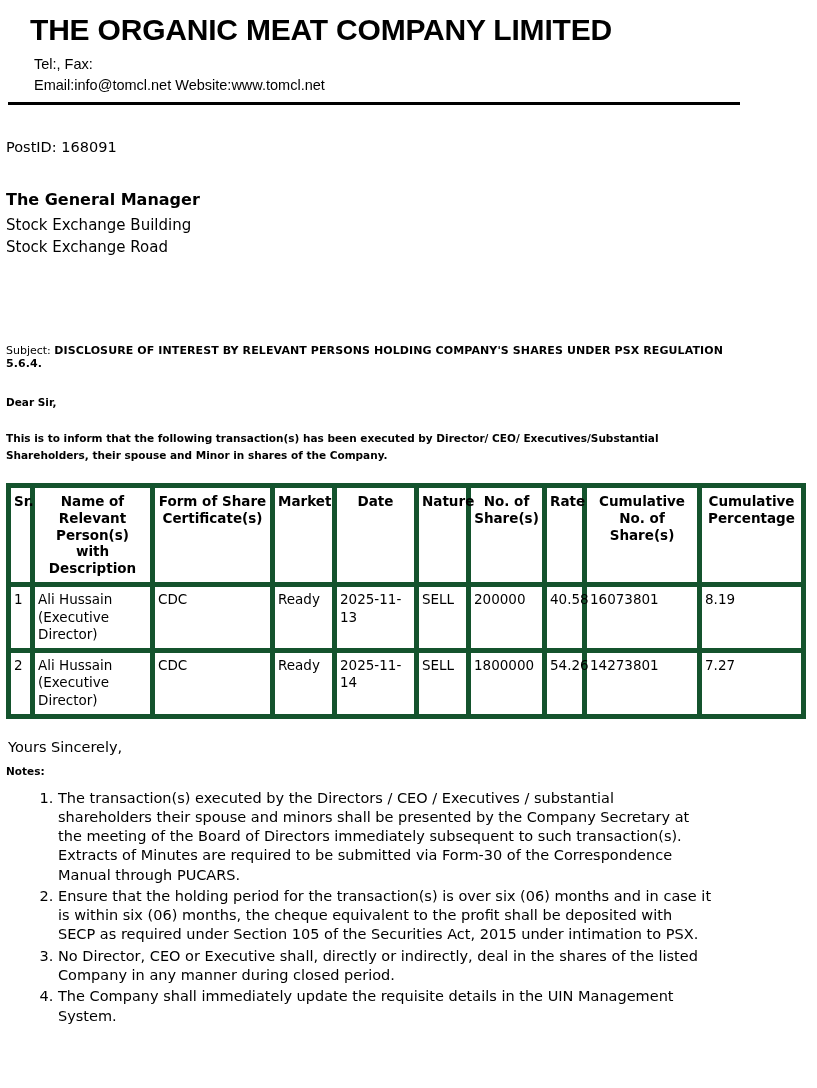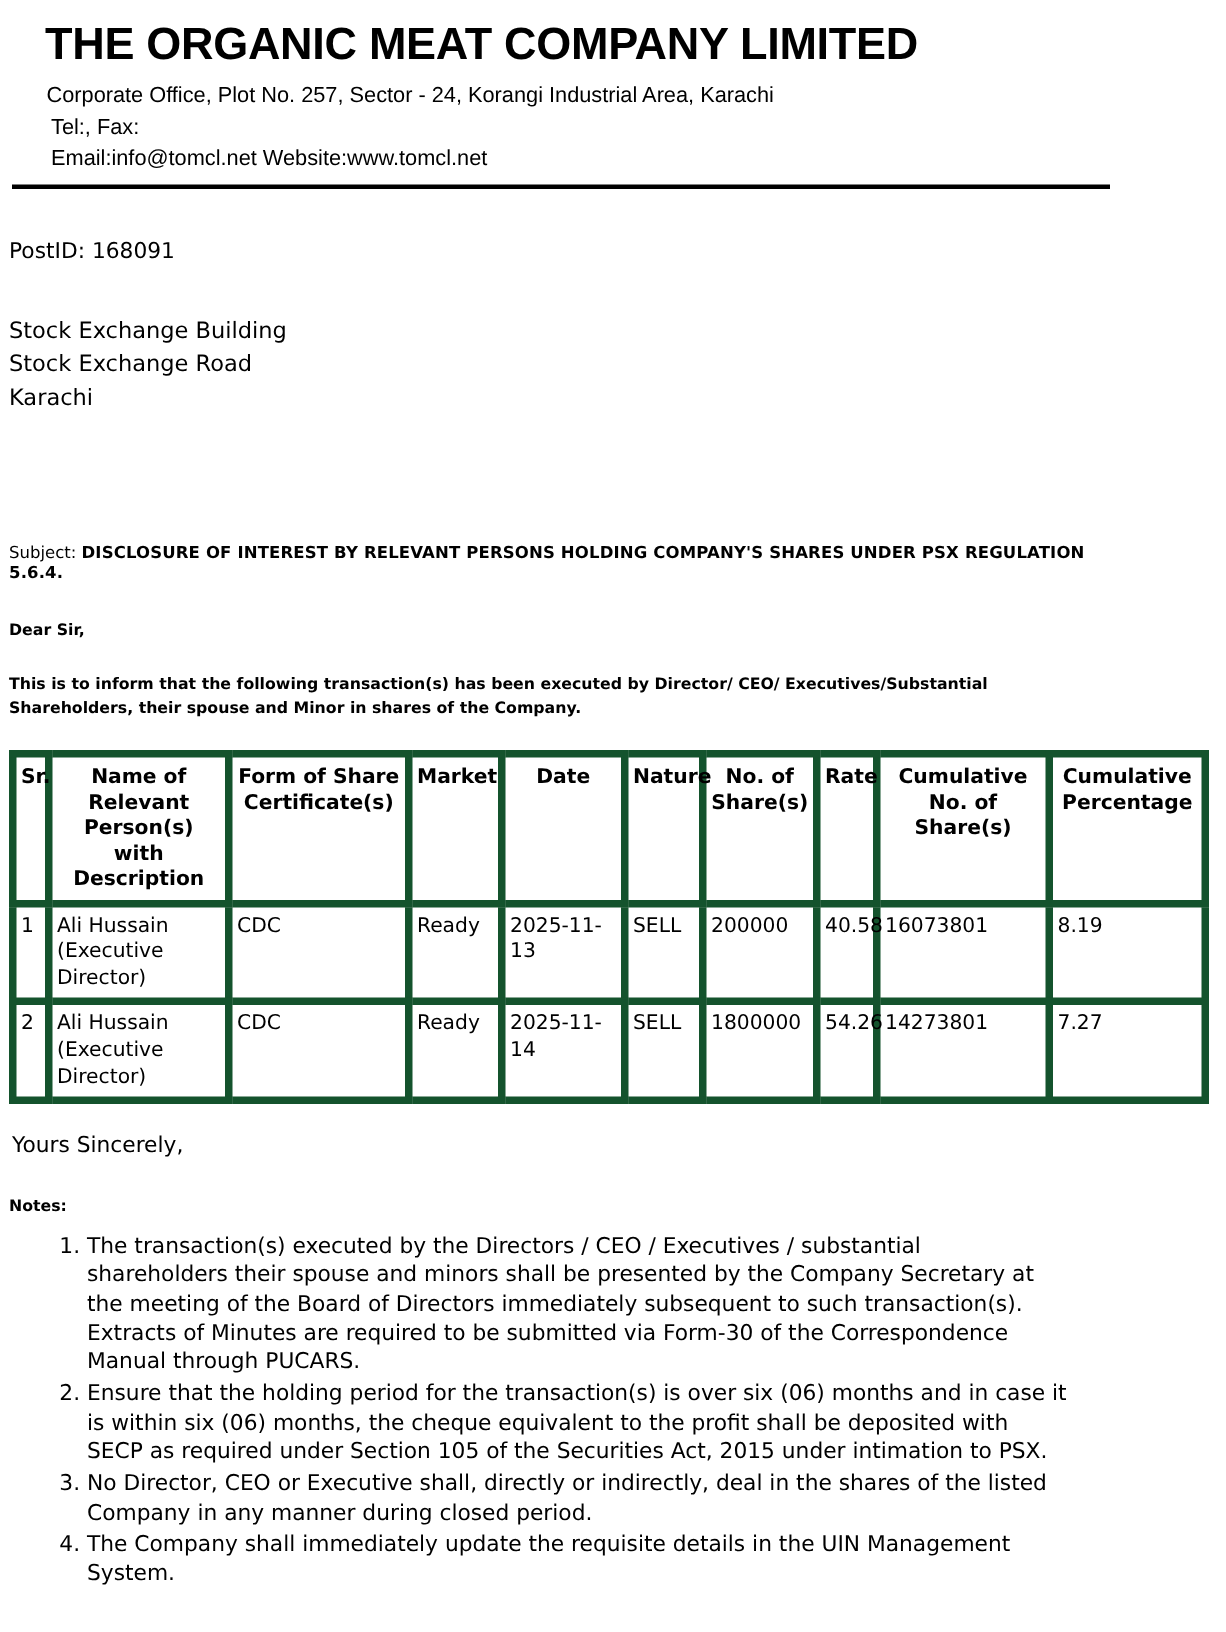--- a/index.html
+++ b/index.html
@@ -127,54 +127,53 @@
   .col-rate    { width: 40px; }
   .col-cumno   { width: 115px; }
   .col-cumpct  { width: 104px; }
 
   
   .closing {
     margin: 20px 0 0 8px;
     font-size: 14.5px;
   }
   .notes-label {
-    margin: 26px 0 0 6px;
+    margin: 10px 0 0 6px;
     font-size: 10.5px;
     font-weight: bold;
   }
   ol.notes {
     margin: 12px 36px 0 36px;
     padding-left: 22px;
     font-size: 14.5px;
     line-height: 1.33;
   }
   ol.notes li {
     margin-bottom: 2px;
   }
 </style>
 </head>
 <body>
 
 <div class="page">
 
   <div class="letterhead">
     <div class="company-name">THE ORGANIC MEAT COMPANY LIMITED</div>
-    <div class="addr-line">Corporate Office, Plot No. 257, Sector - 24, Korangi Industrial Area, Karachi</div>
     <div class="addr-line indent">Tel:,  Fax:</div>
     <div class="addr-line indent">Email:info@tomcl.net Website:www.tomcl.net</div>
   </div>
 
   <div class="meta">
     <div>PostID: 168091</div>
   </div>
 
   <div class="addressee">
+    <div class="gm">The General Manager</div>
     <div>Stock Exchange Building</div>
     <div>Stock Exchange Road</div>
-    <div>Karachi</div>
   </div>
 
   <div class="subject">
     <span class="label">Subject:</span>
     <span class="text">DISCLOSURE OF INTEREST BY RELEVANT PERSONS HOLDING COMPANY'S SHARES UNDER PSX REGULATION 5.6.4.</span>
   </div>
 
   <div class="salutation">Dear Sir,</div>
   <div class="para">This is to inform that the following transaction(s) has been executed by Director/ CEO/ Executives/Substantial Shareholders, their spouse and Minor in shares of the Company.</div>
 

